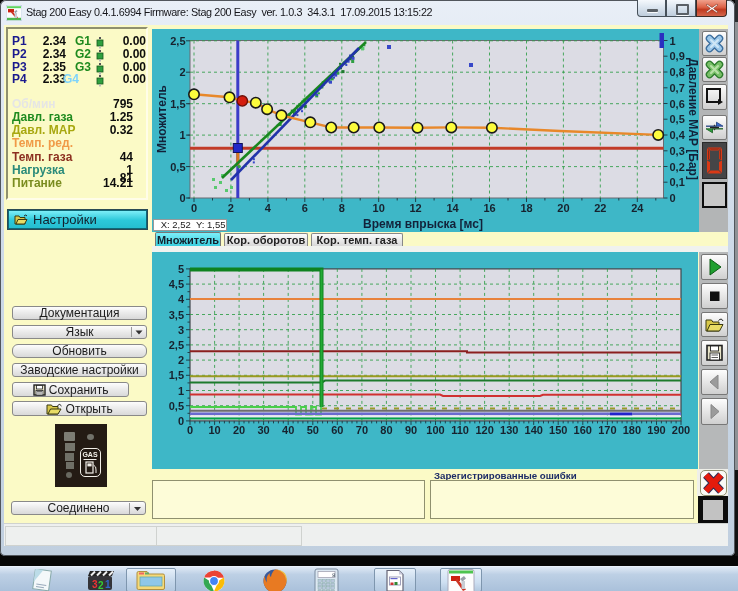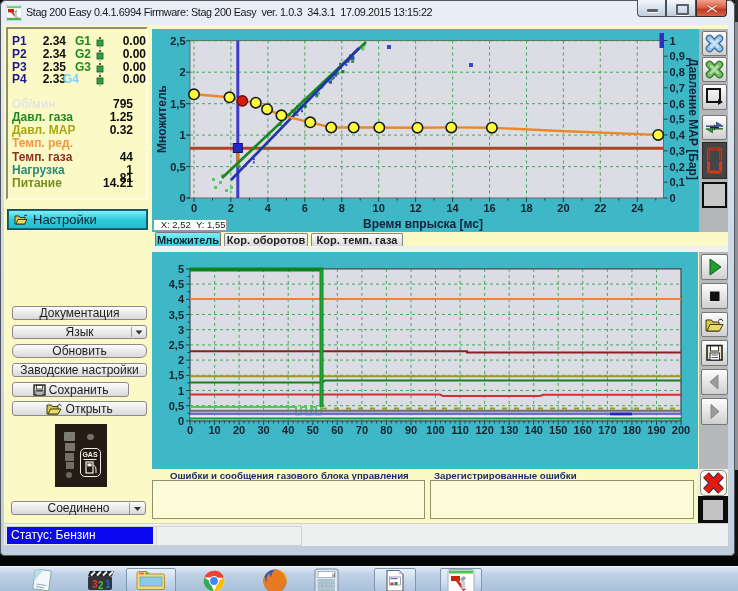--- a/index.html
+++ b/index.html
@@ -151,21 +151,20 @@
  </div>
 </div>
 
 <div class="btn3d abs" style="left:11px;top:501px;width:135px;height:14px;font-size:12px;line-height:13px;">Соединено
  <div class="abs" style="right:1px;top:1px;width:14px;height:11px;border-left:1px solid #999;"><svg width="13" height="11">
         <path d="M3 4 L10 4 L6.5 8 Z" fill="#333"></path>
       </svg></div></div>
 
 <div class="abs" style="left:4px;top:523px;width:724px;height:22px;background:#eef0ef;border-top:1px solid #cfd2cf;">
  <div class="abs" style="left:1px;top:2px;width:150px;height:18px;border:1px solid #cfd2cf;"></div>
- <div class="abs" style="left:3px;top:3px;width:142px;height:16px;background:#0a08ef;color:#fff;font-size:12px;padding:1px 0 0 4px;">Статус: Бензин</div>
  <div class="abs" style="left:151px;top:2px;width:146px;height:18px;border:1px solid #cfd2cf;border-left:none;"></div>
 </div>
 
 <div class="abs" style="left:152px;top:29px;width:547px;height:203px;">
 <svg width="547" height="203" viewBox="152 29 547 203" preserveAspectRatio="none" style="display:block">
       <rect x="152" y="29" width="547" height="203" fill="#3eb7c7"></rect>
 <rect x="190.0" y="40.5" width="473.5" height="157.5" fill="#dcdce4" stroke="#6a6a72" stroke-width="1"></rect>
 <line x1="194.0" y1="40.5" x2="194.0" y2="198.0" class="gridg"></line>
 <line x1="230.9" y1="40.5" x2="230.9" y2="198.0" class="gridg"></line>
 <line x1="267.9" y1="40.5" x2="267.9" y2="198.0" class="gridg"></line>
@@ -563,21 +562,20 @@
 <text x="558.2" y="434" text-anchor="middle" class="axn">150</text>
 <text x="582.8" y="434" text-anchor="middle" class="axn">160</text>
 <text x="607.4" y="434" text-anchor="middle" class="axn">170</text>
 <text x="631.9" y="434" text-anchor="middle" class="axn">180</text>
 <text x="656.5" y="434" text-anchor="middle" class="axn">190</text>
 <text x="681.0" y="434" text-anchor="middle" class="axn">200</text>
     </svg>
 </div>
 
 <div class="abs" style="left:152px;top:469px;width:576px;height:54px;background:#fbfac6;">
- <div class="abs" style="left:18px;top:1px;font-weight:bold;font-size:9.7px;color:#1c2b66;">Ошибки и сообщения газового блока управления</div>
  <div class="abs" style="left:282px;top:1px;font-weight:bold;font-size:9.7px;color:#1c2b66;">Зарегистрированные ошибки</div>
  <div class="abs" style="left:0px;top:11px;width:271px;height:37px;background:#fdfcd8;border:1px solid #8f906f;"></div>
  <div class="abs" style="left:278px;top:11px;width:262px;height:37px;background:#fdfcd8;border:1px solid #8f906f;"></div>
 </div>
 
 <div class="abs" style="left:699px;top:29px;width:29px;height:203px;background:#b3b5b6;"></div>
 <div class="abs" style="left:702px;top:31px;width:25px;height:25px;background:linear-gradient(#fdfdfd,#e4e4e4 55%,#cfcfcf);border:1px solid #777;border-radius:2px;box-sizing:border-box;"><svg width="23" height="23">
       <g stroke="#3a6c9c" stroke-width="7.5" stroke-linecap="round">
         <path d="M6.5 6.5 L16.5 16.5 M16.5 6.5 L6.5 16.5"></path>
       </g>

